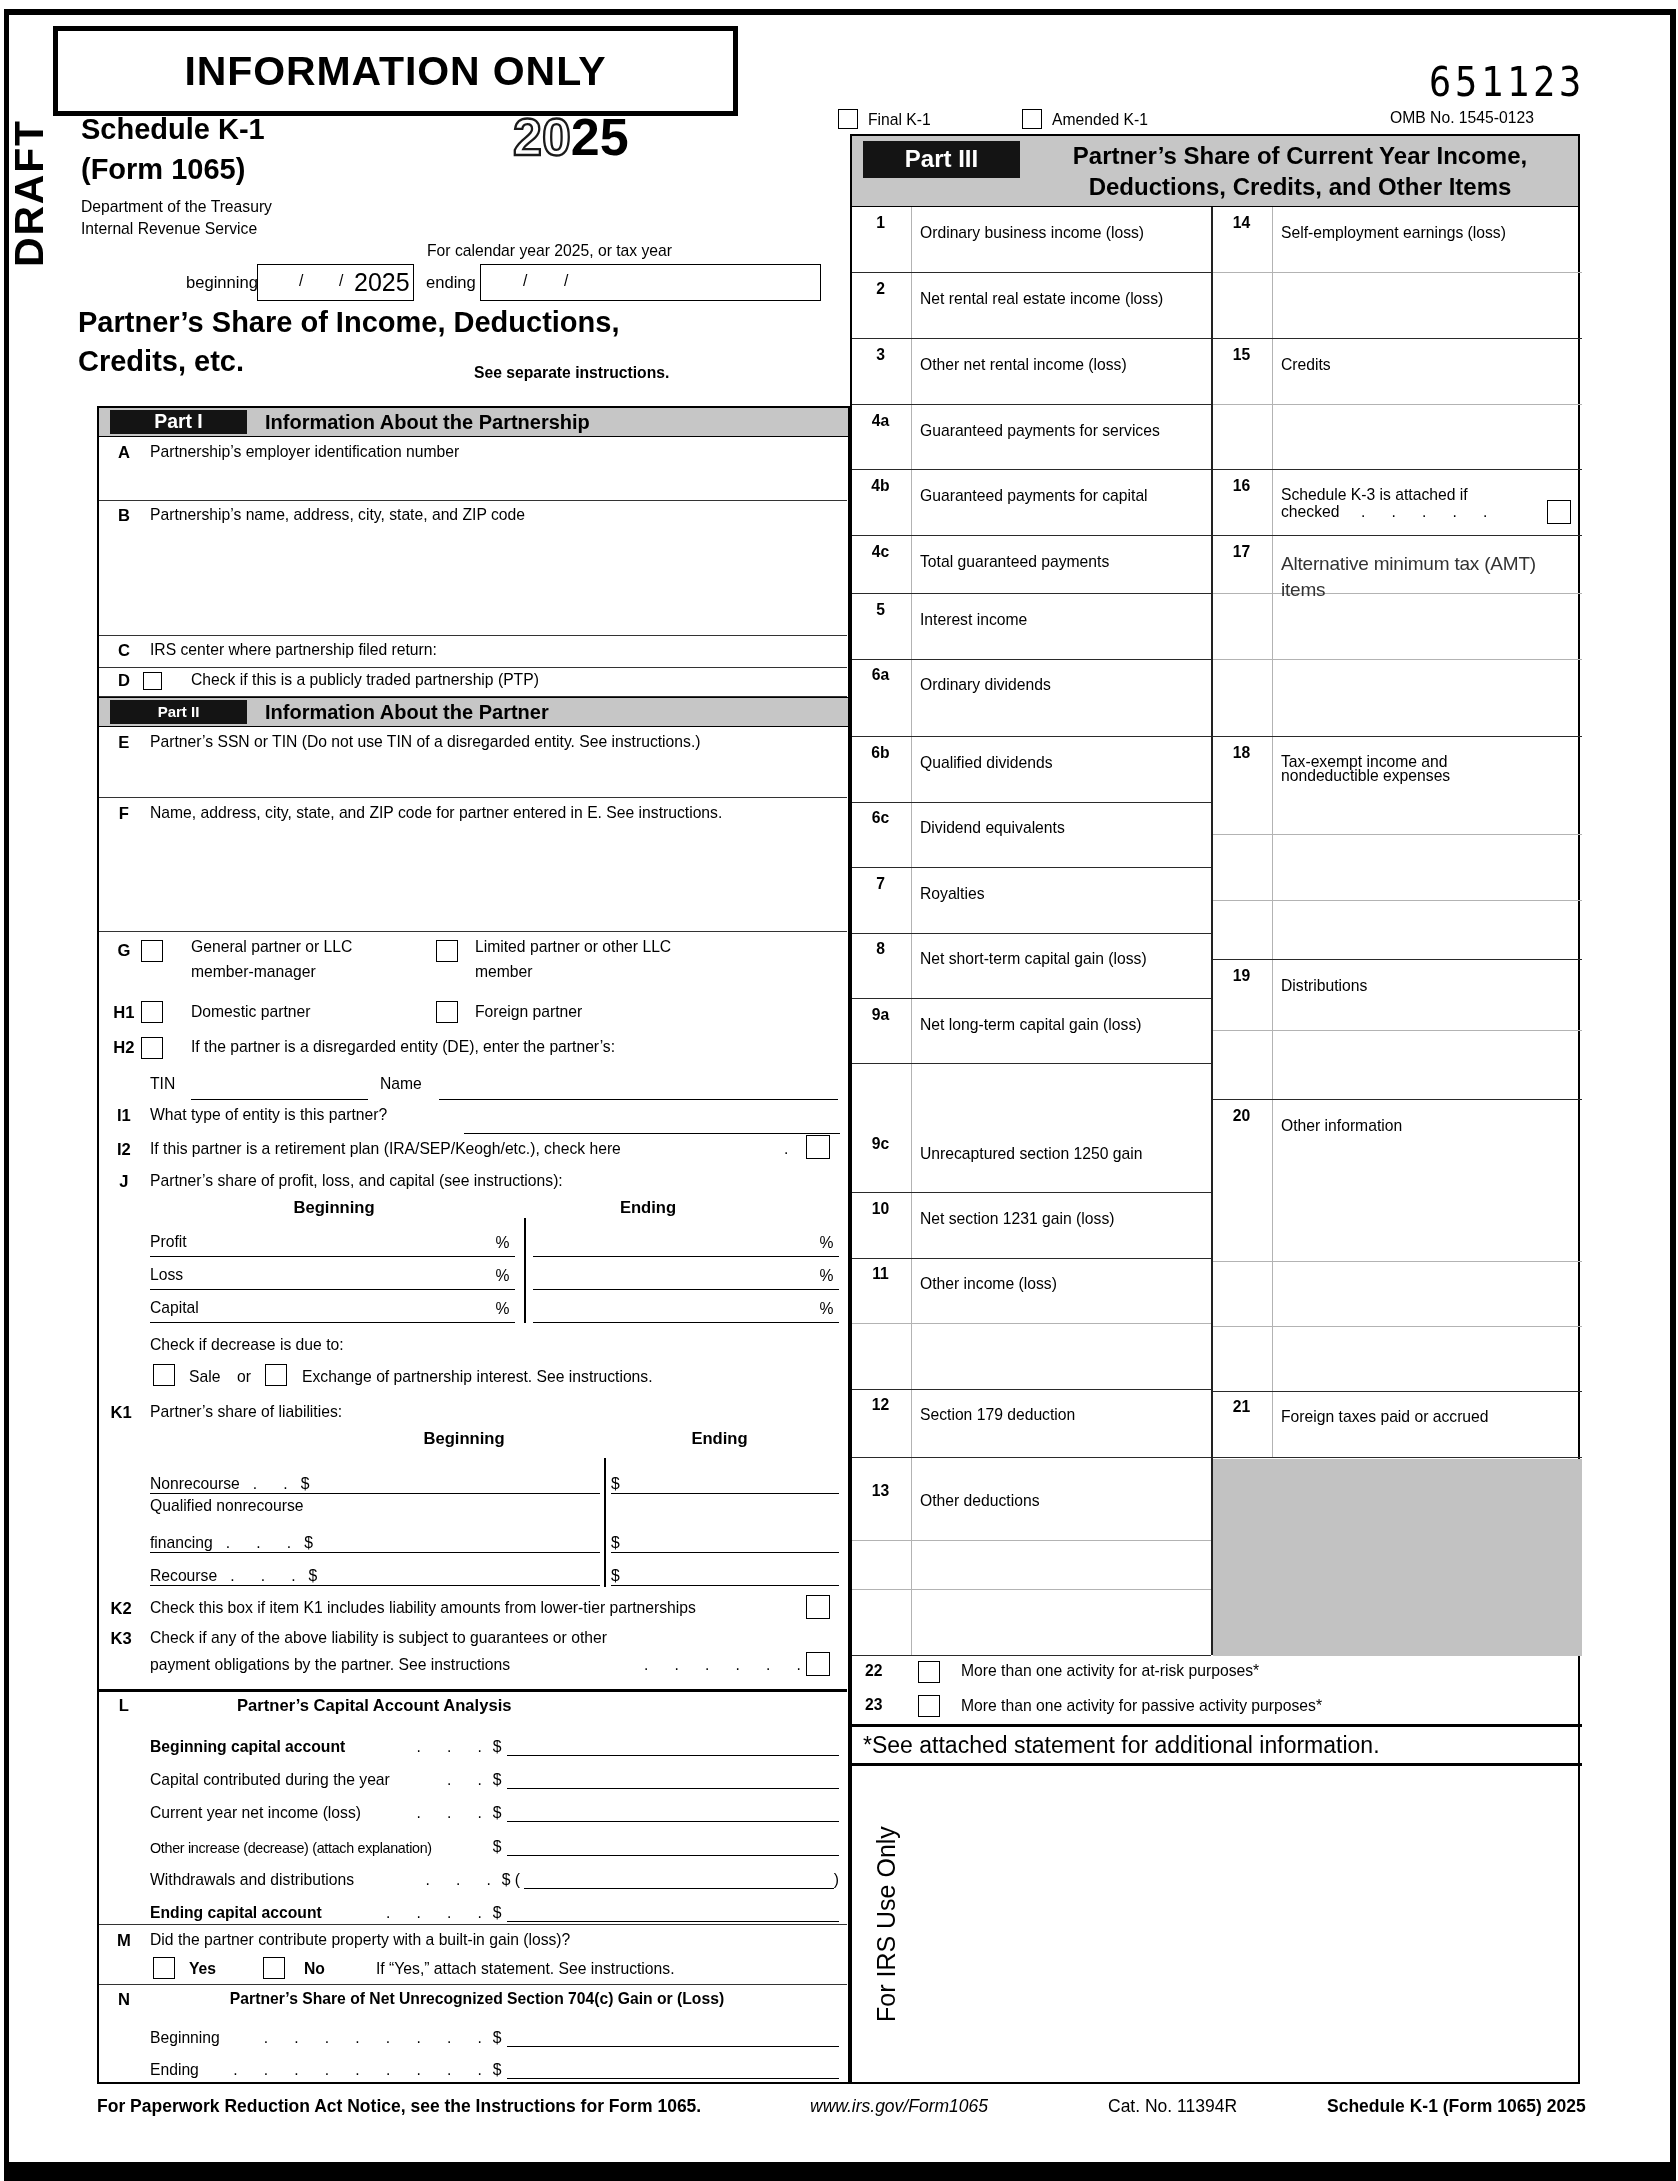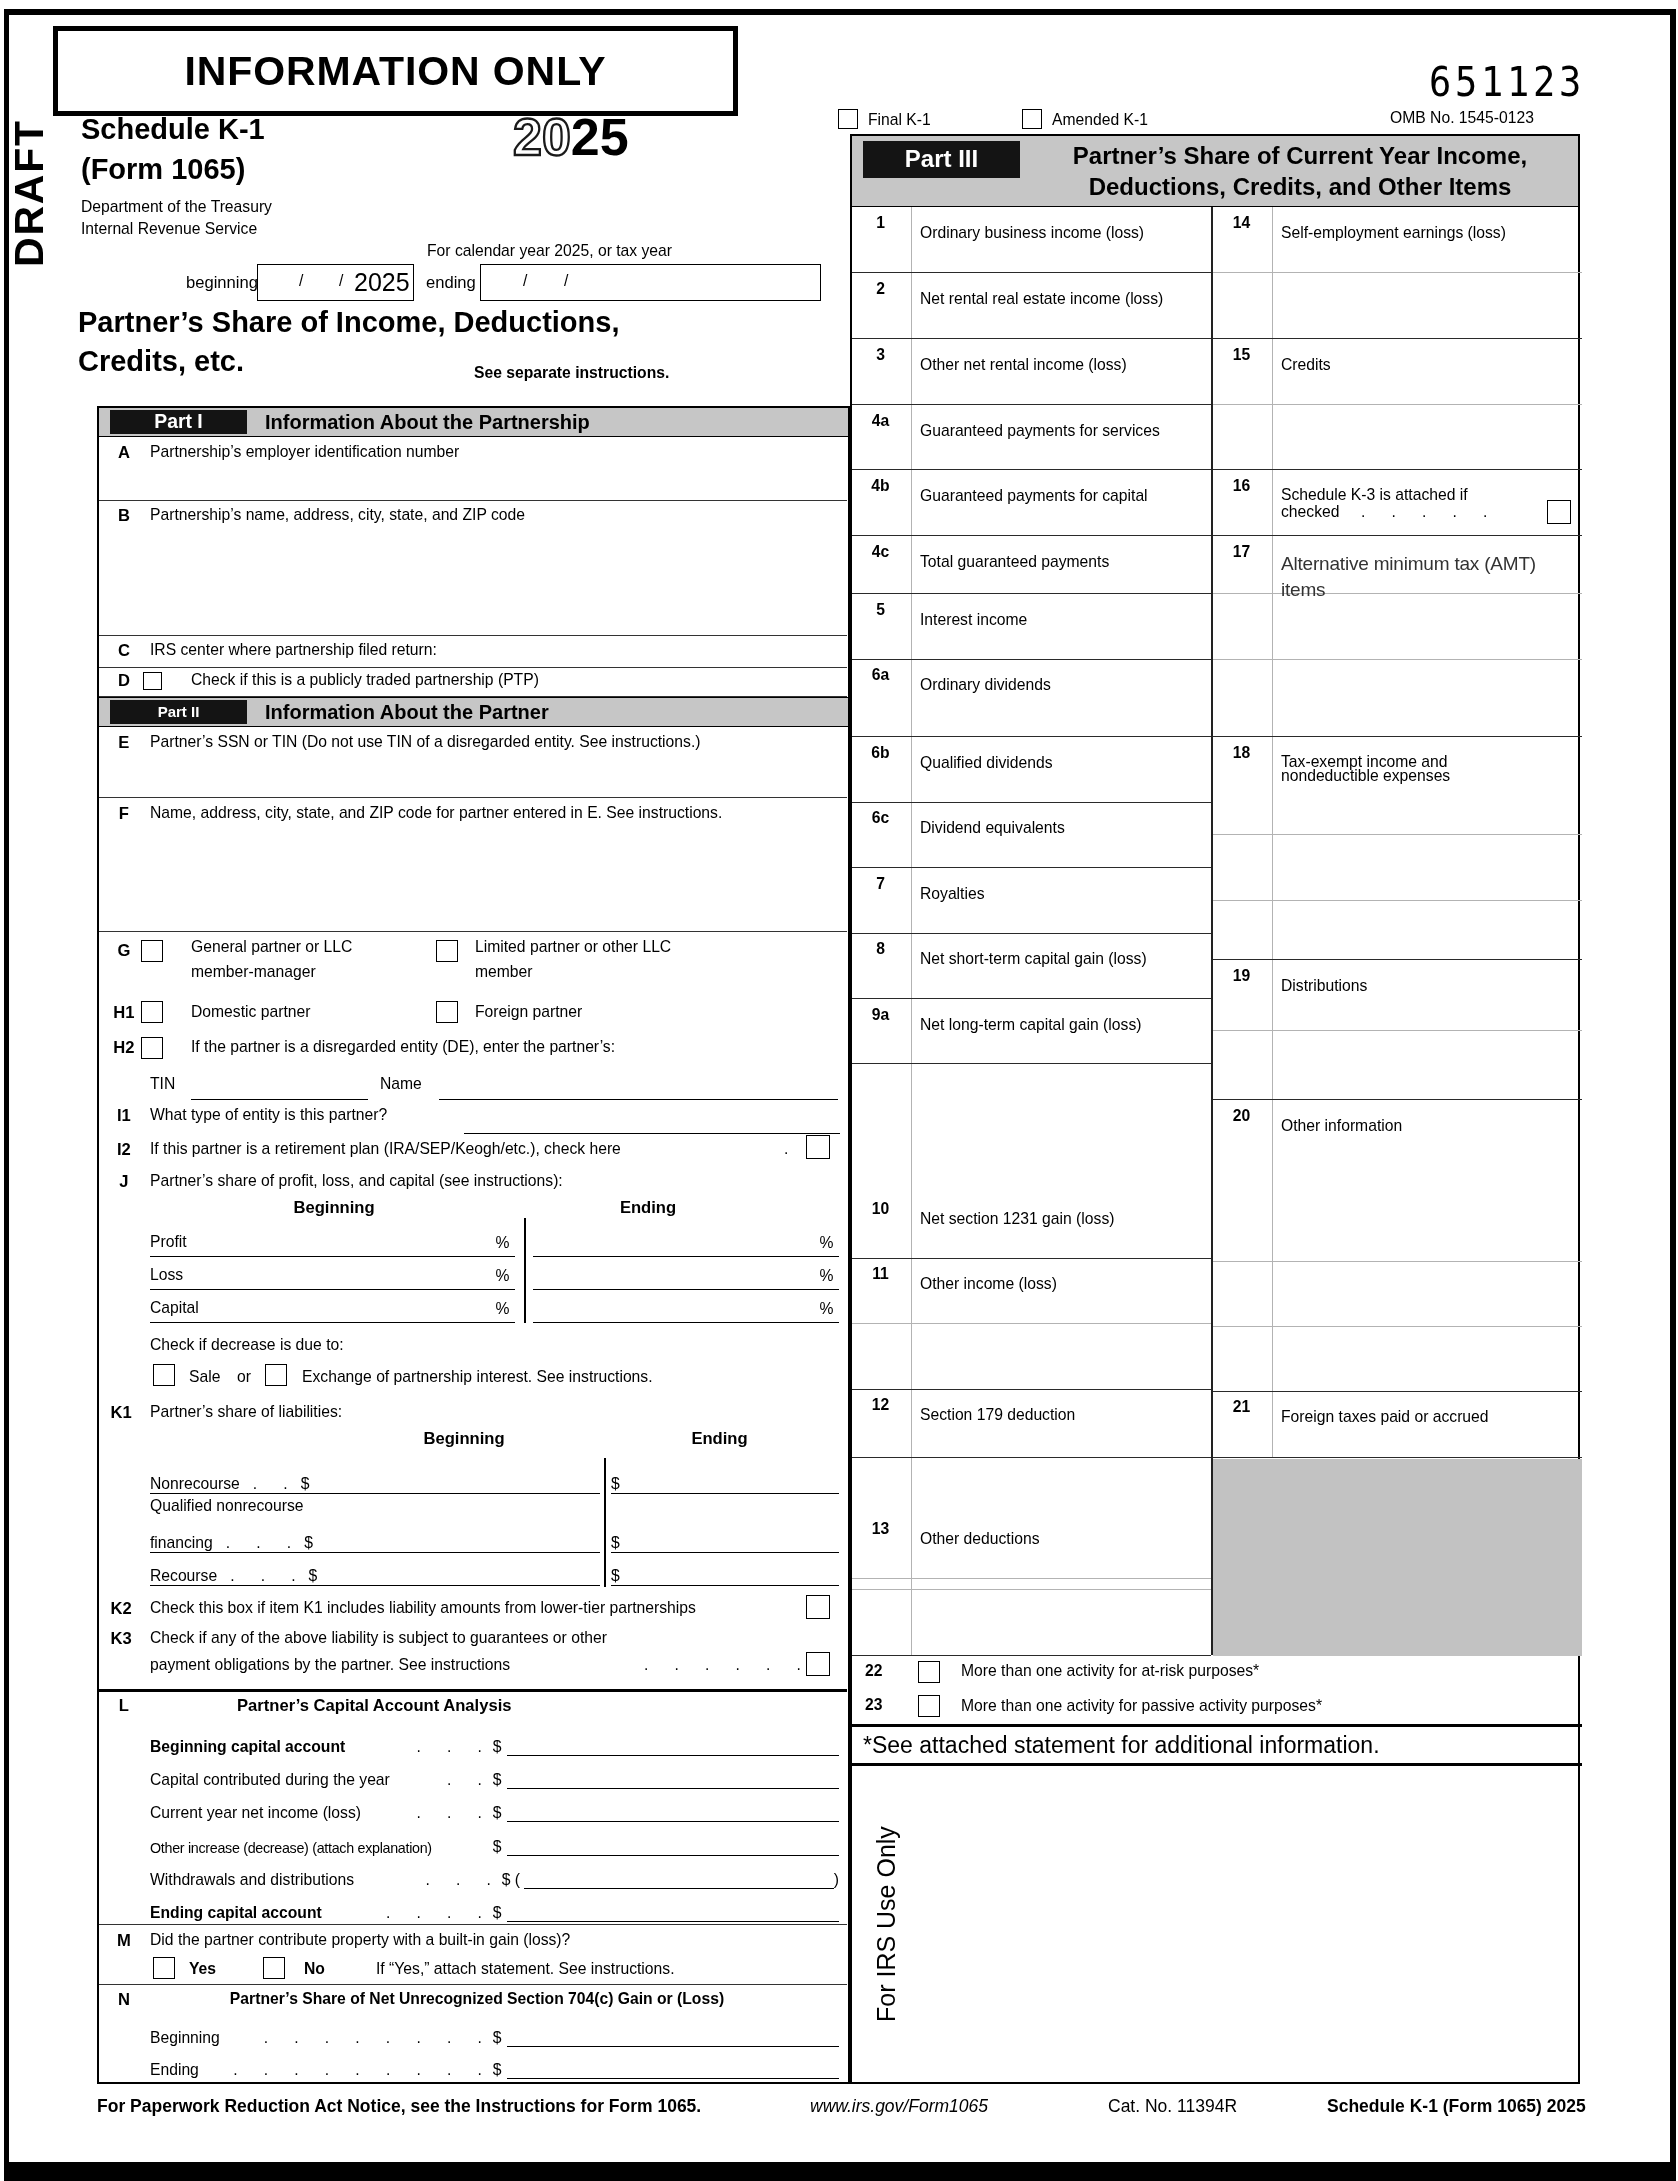--- a/index.html
+++ b/index.html
@@ -395,34 +395,38 @@
       <span class="l3">Royalties</span>
     </div>
     <div class="p3r db" style="left:0;top:797px;width:359px;height:66px">
       <span class="n3">8</span>
       <span class="l3">Net short-term capital gain (loss)</span>
     </div>
     <div class="p3r db" style="left:0;top:863px;width:359px;height:65px">
       <span class="n3">9a</span>
       <span class="l3">Net long-term capital gain (loss)</span>
     </div>
+    <div class="p3r db" style="left:0;top:992px;width:359px;height:65px">
+      <span class="n3">9c</span>
+      <span class="l3">Unrecaptured section 1250 gain</span>
+    </div>
     <div class="p3r db" style="left:0;top:1057px;width:359px;height:66px">
       <span class="n3">10</span>
       <span class="l3">Net section 1231 gain (loss)</span>
     </div>
     <div class="p3r lb" style="left:0;top:1122px;width:359px;height:66px">
       <span class="n3">11</span>
       <span class="l3">Other income (loss)</span>
     </div>
     <div class="p3r db" style="left:0;top:1188px;width:359px;height:66px"></div>
     <div class="p3r db" style="left:0;top:1253px;width:359px;height:69px">
       <span class="n3">12</span>
       <span class="l3">Section 179 deduction</span>
     </div>
-    <div class="p3r lb" style="left:0;top:1377px;width:359px;height:66px">
+    <div class="p3r lb" style="left:0;top:1339px;width:359px;height:66px">
       <span class="n3">13</span>
       <span class="l3">Other deductions</span>
     </div>
     <div class="p3r lb" style="left:0;top:1389px;width:359px;height:65px"></div>
     <div class="p3r db" style="left:0;top:1454px;width:359px;height:66px"></div>
 
     <div class="p3r lb" style="left:361px;top:71px;width:369px;height:66px">
       <span class="n3">14</span>
       <span class="l3" style="width:291px">Self-employment earnings (loss)</span>
     </div>

